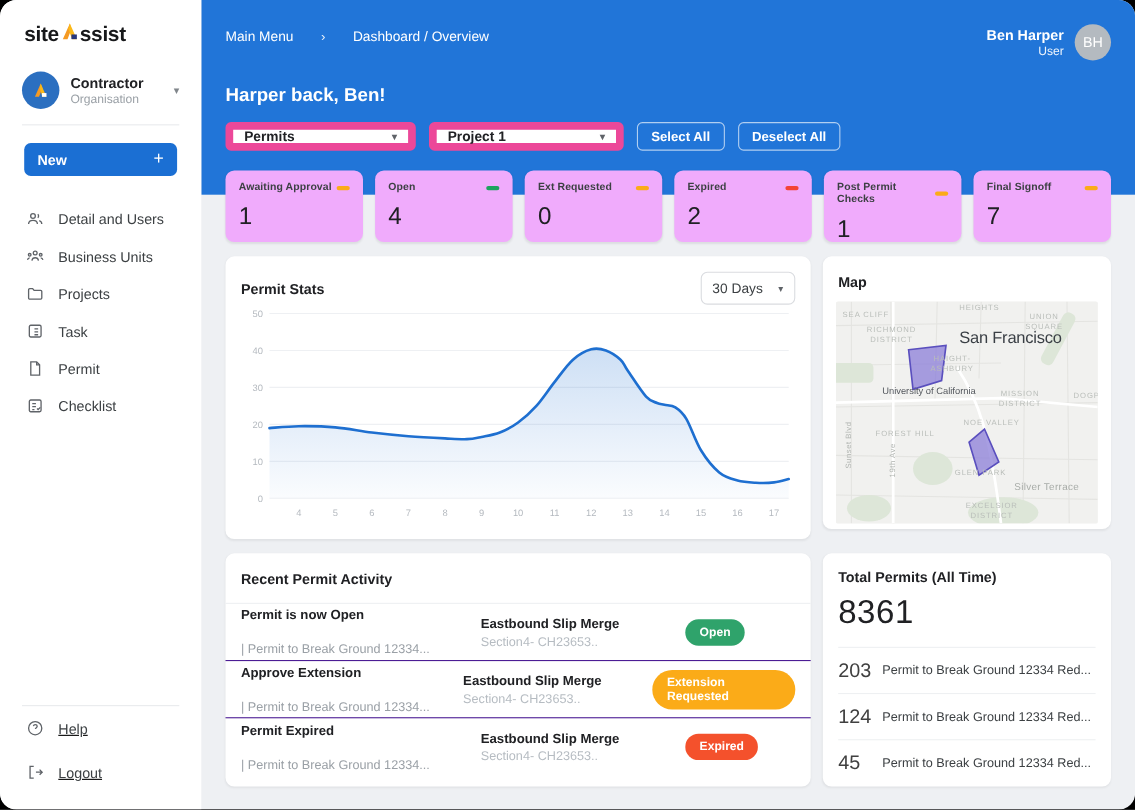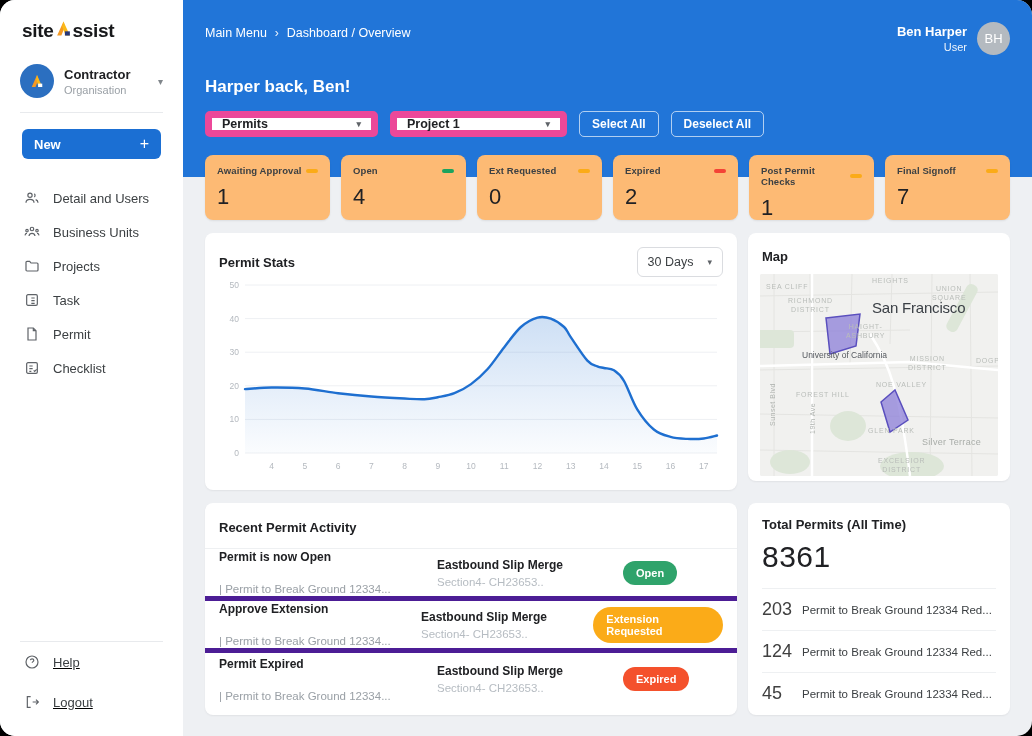--- a/index.html
+++ b/index.html
@@ -26,37 +26,37 @@
   .nav-item.active .nicon { color:#1a73e8; }
   .sidebar-spacer { flex:1; }
   .side-foot { margin-bottom:14px;text-decoration:underline; }
   .side-foot .nav-item { height:40px; }
 
   
   .main { flex:1; position:relative; overflow:hidden; }
   .blue-band { position:absolute; top:0; left:0; right:0; height:177px; background:#2175d8; }
   .main-inner { position:relative; z-index:1; padding:0 22px; }
   .topbar { display:flex; justify-content:space-between; align-items:flex-start; padding-top:22px; }
-  .breadcrumb { display:flex; align-items:center; gap:8px; font-size:12.5px; color:#fff; padding-top:4px; }
+  .breadcrumb { display:flex; align-items:center; gap:25px; font-size:12.5px; color:#fff; padding-top:4px; }
   .crumb-sep { font-size:12px; opacity:.9; }
   .userchip { display:flex; align-items:center; gap:10px; }
   .usertexts { text-align:right; color:#fff; }
   .username { font-size:13px; font-weight:bold; }
   .userrole { font-size:11px; opacity:.92; margin-top:2px; }
   .avatar { width:33px; height:33px; border-radius:50%; background:#b4bac0; color:#fff; font-size:13px; display:flex; align-items:center; justify-content:center; cursor:pointer; }
   .welcome { color:#fff; font-size:17px; font-weight:bold; margin-top:22px; }
   .filter-row { display:flex; margin-top:14px; gap:12px; }
   .select { background:#fff; border:7px solid #ec4899; border-radius:5px; height:26px; display:flex; align-items:center; justify-content:space-between; padding:0 10px; font-size:12.5px; font-weight:bold; color:#202124; cursor:pointer; }
   .select .chev { color:#5f6368; font-size:9px; margin-left:10px; }
   .sel-type { width:173px; }
   .sel-project { width:177px; }
   .ghost-btn { height:26px; background:transparent; border:1px solid rgba(255,255,255,.65); border-radius:5px; color:#fff; font-size:12px; font-weight:bold; padding:0 12px; cursor:pointer; font-family:inherit; }
 
   .cards-row { display:flex; gap:11px; margin-top:18px; }
-  .stat-card { flex:1; background:#fdba74; border-radius:8px; height:65px; padding:10px 12px; box-shadow:0 1px 2px rgba(0,0,0,.08); cursor:pointer; }
+  .stat-card { flex:1; background:#f0abfc; border-radius:8px; height:65px; padding:10px 12px; box-shadow:0 1px 2px rgba(0,0,0,.08); cursor:pointer; }
   .stat-top { display:flex; justify-content:space-between; align-items:center; }
   .stat-label { font-size:9.5px; font-weight:bold; color:#3c4043; letter-spacing:.1px; }
   .stat-dash { width:12px; height:4px; border-radius:2px; }
   .stat-value { font-size:22px; color:#202124; margin-top:8px; }
 
   .mid-row { display:flex; gap:11px; margin-top:13px; align-items:flex-start; }
   .panel { background:#fff; border-radius:8px; box-shadow:0 1px 2px rgba(0,0,0,.06); }
   .chart-panel { width:532px; height:257px; padding:14px 14px 18px 14px; }
   .chart-head { display:flex; justify-content:space-between; align-items:center; }
   .panel-title { font-size:13px; font-weight:bold; color:#202124; }
@@ -69,21 +69,21 @@
   .map-box { position:relative; width:238px; height:202px; background:#f1f1ef; overflow:hidden; border-radius:2px; cursor:grab; }
   .mlabel { position:absolute; font-size:7px; letter-spacing:.8px; color:#b9bdb9; white-space:pre; line-height:1.35; text-align:center; }
   .mlabel.dark { color:#54585e; font-size:8.5px; letter-spacing:0; }
   .mlabel.big { color:#3a3f45; font-size:15px; letter-spacing:-0.2px; font-weight:normal; }
   .mlabel.medium { color:#a8aca8; font-size:9px; letter-spacing:.3px; }
   .mlabel.road { transform:rotate(-90deg); transform-origin:left top; letter-spacing:.5px; color:#b0b4b0; }
 
   .bot-row { display:flex; gap:11px; margin-top:13px; align-items:flex-start; }
   .activity-panel { width:532px; height:212px; }
   .act-head { padding:15px 14px 12px 14px; border-bottom:1px solid #eef0f2; }
-  .act-row { display:flex; align-items:center; padding:9px 14px; border-bottom:5px solid #4c1d95; height:52px; cursor:pointer; }
+  .act-row { display:flex; align-items:center; padding:9px 14px; border-bottom:1px solid #4c1d95; height:52px; cursor:pointer; }
   .act-row:last-child { border-bottom:none; }
   .act-col1 { width:218px; }
   .act-col2 { width:186px; }
   .act-event { font-size:12px; font-weight:bold; color:#202124; }
   .act-detail { font-size:11.5px; color:#9aa0a6; margin-top:19px; }
   .act-proj { font-size:12px; font-weight:bold; color:#202124; }
   .act-sec { font-size:11.5px; color:#b6bcc2; margin-top:4px; }
   .pill { display:inline-block; color:#fff; font-size:11px; font-weight:bold; border-radius:999px; padding:6px 13px; }
 
   .totals-panel { width:262px; height:212px; padding:14px; }

